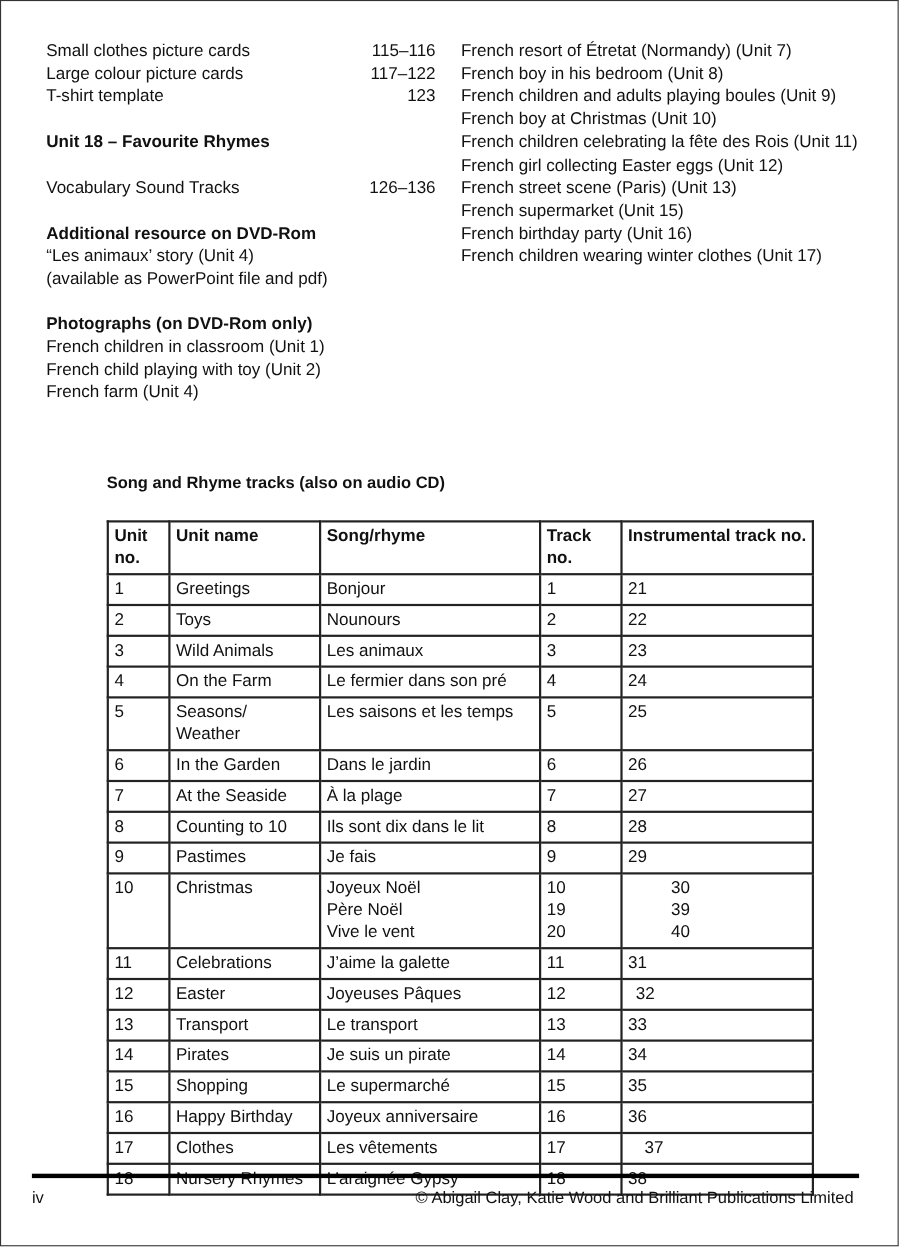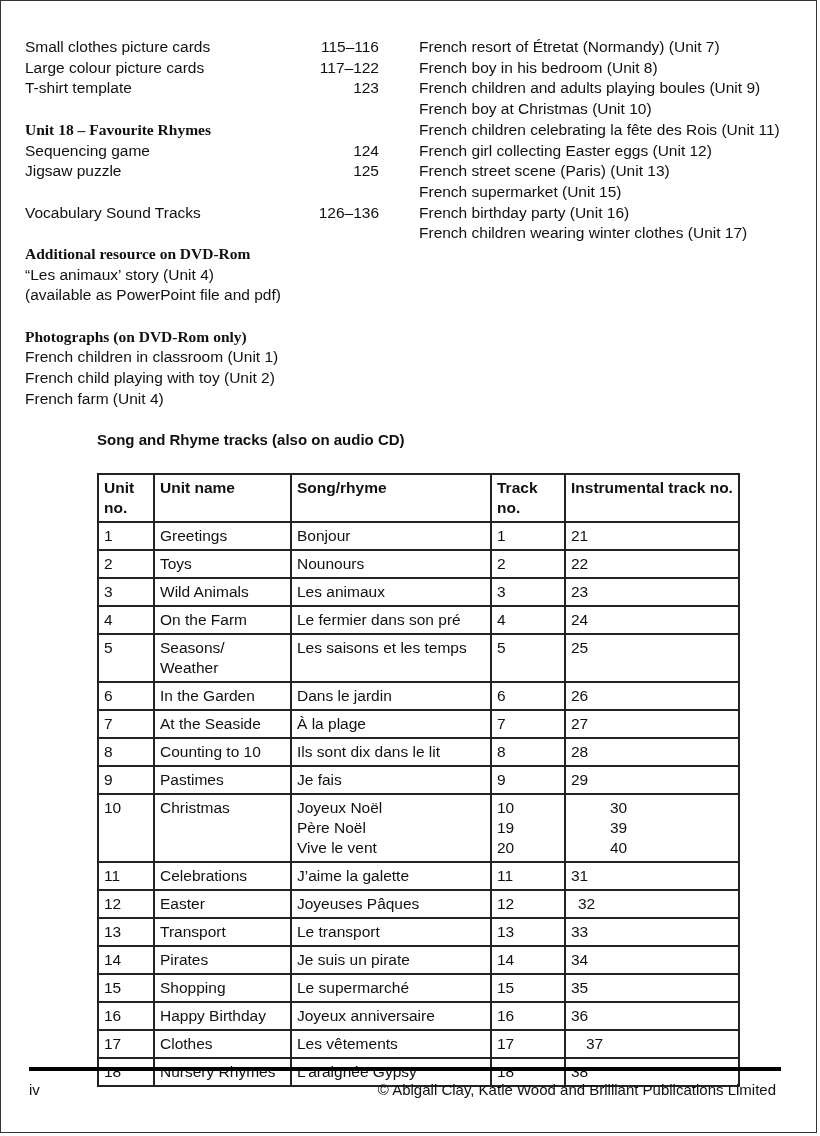--- a/index.html
+++ b/index.html
@@ -1,25 +1,25 @@
 <!DOCTYPE html>
 <html><head>
 <meta charset="utf-8">
 <style>
   html, body { margin: 0; padding: 0; }
   body { width: 820px; height: 1136px; background: #fff; position: relative; overflow: hidden;
          font-family: "Liberation Sans", sans-serif; color: #111; }
   .page { position: absolute; left: 0; top: 0; width: 817px; height: 1133px;
           border: 1.5px solid #333; box-sizing: border-box; }
   .col { position: absolute; font-size: 15.5px; line-height: 20.7px; }
-  .col-left { left: 24px; top: 36px; width: 354px; }
+  .col-left { left: 41px; top: 36px; width: 354px; }
   .col-right { left: 418px; top: 36px; width: 370px; }
   .row { display: flex; justify-content: space-between; }
   .gap { height: 20.7px; }
-  .bold { font-weight: bold; font-family: Liberation Serif, serif; }
+  .bold { font-weight: bold; }
   .hang { padding-left: 12px; text-indent: -12px; }
   .table-title { position: absolute; left: 96px; top: 430px; font-size: 15px; font-weight: bold; }
   table { position: absolute; left: 96px; top: 472px; border-collapse: collapse; font-size: 15.5px; }
   td, th { border: 2px solid #222; padding: 3px 5px; vertical-align: top; text-align: left; line-height: 20px; }
   th { font-weight: bold; }
   .c1 { width: 44px; } .c2 { width: 125px; } .c3 { width: 188px; } .c4 { width: 62px; margin-top: 27px; } .c5 { width: 123px; }
   .footer-rule { position: absolute; left: 28px; top: 1066px; width: 752px; height: 4px; background: #000; }
   .footer-left { position: absolute; left: 28px; top: 1080px; font-size: 15px; }
   .footer-right { position: absolute; right: 40px; top: 1080px; font-size: 15px; }
 </style>
@@ -38,30 +38,20 @@
           <span>Large colour picture cards</span>
           <span>117–122</span>
         </div>
         <div class="row">
           <span>T-shirt template</span>
           <span>123</span>
         </div>
       </div>
     <div class="gap"></div>
     <div class="bold">Unit 18 – Favourite Rhymes</div>
-    <div id="unit18-list">
-        <div class="row">
-          <span>Sequencing game</span>
-          <span>124</span>
-        </div>
-        <div class="row">
-          <span>Jigsaw puzzle</span>
-          <span>125</span>
-        </div>
-      </div>
     <div class="gap"></div>
     <div class="row">
       <span>Vocabulary Sound Tracks</span>
       <span>126–136</span>
     </div>
     <div class="gap"></div>
     <div class="bold">Additional resource on DVD-Rom</div>
     <div>“Les animaux’ story (Unit 4)</div>
     <div>(available as PowerPoint file and pdf)</div>
     <div class="gap"></div>

